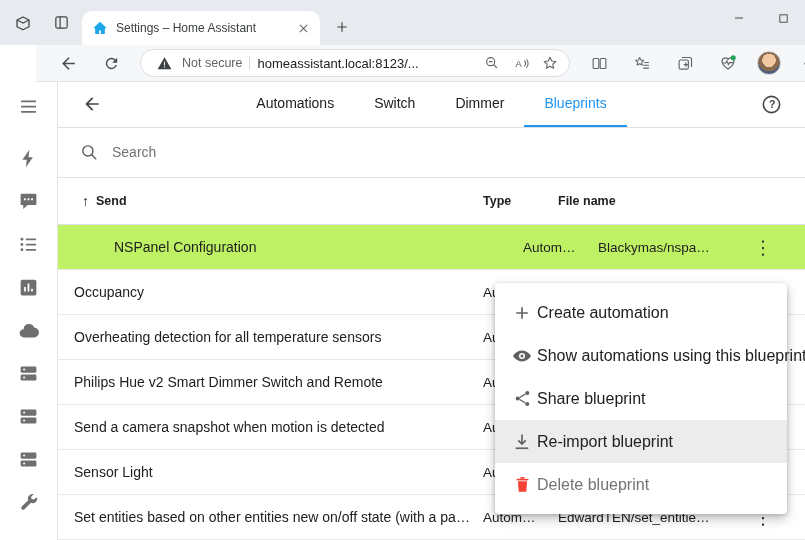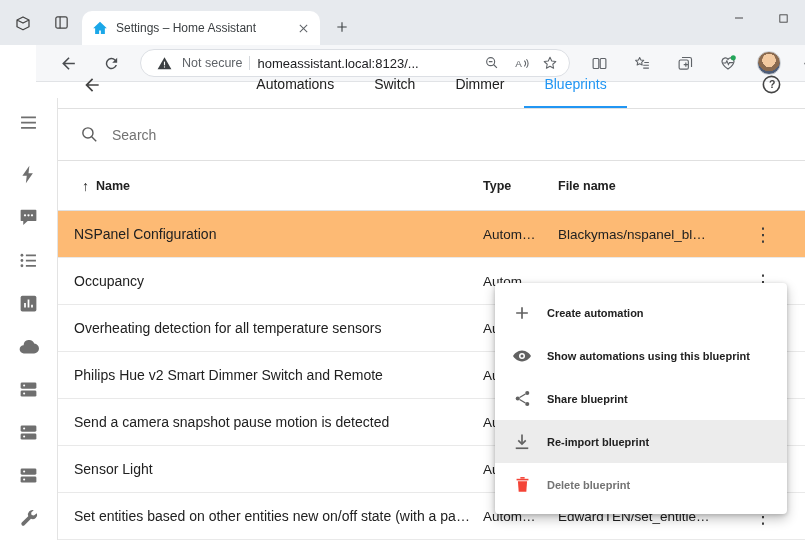--- a/index.html
+++ b/index.html
@@ -22,21 +22,21 @@
   .tb-btn { width:28px; height:28px; display:flex; align-items:center; justify-content:center; color:#5f6368; border-radius:6px; flex:none; }
   .addr { width:430px; height:28px; background:#fff; border:1px solid #dcdfe4; border-radius:14px; display:flex; align-items:center; padding:0 8px 0 12px; gap:7px; flex:none; }
   .addr .sec { font-size:12.5px; color:#5f6368; white-space:nowrap; }
   .addr .div { width:1px; height:14px; background:#d5d8dc; }
   .addr .url { flex:1; font-size:13px; color:#202124; white-space:nowrap; overflow:hidden; }
   .addr-ic { width:22px; height:22px; display:flex; align-items:center; justify-content:center; color:#5f6368; flex:none; }
   .avatar { width:24px; height:24px; border-radius:50%; flex:none;
             background:radial-gradient(circle at 50% 38%, #f2c9a0 0 38%, #8a6a4f 39% 62%, #4e5d78 63%); border:1px solid #cfd3d8; }
 
   
-  .app { display:flex; height:458px; background:#fff;align-items:flex-end; }
+  .app { display:flex; height:458px; background:#fff; }
   .sidebar { width:58px; border-right:1px solid #e3e3e3; display:flex; flex-direction:column; align-items:center; flex:none; }
   .sb-top { height:48px; display:flex; align-items:center; justify-content:center; }
   .sb-btn { width:42px; height:43px; display:flex; align-items:center; justify-content:center; color:#6f6f6f; }
   .sb-list { display:flex; flex-direction:column; margin-top:7px; }
 
   .main { flex:1; min-width:0; display:flex; flex-direction:column; }
   .ha-header { height:48px; border-bottom:1px solid #e0e0e0; display:flex; align-items:center; padding:0 14px; }
   .hh-btn { width:40px; height:40px; display:flex; align-items:center; justify-content:center; color:#444; flex:none; }
   .ha-tabs { flex:1; display:flex; justify-content:center; height:100%; }
   .ha-tab { padding:0 20px; display:flex; align-items:center; font-size:14px; color:#212121; height:100%; border-bottom:2px solid transparent; cursor:pointer; }
@@ -45,31 +45,31 @@
 
   .search-row { height:52px; border-bottom:1px solid #e0e0e0; display:flex; align-items:center; padding:0 22px; gap:13px; }
   .search-row input { border:none; outline:none; flex:1; font-size:14px; font-family:inherit; color:#212121; background:transparent; }
   .search-row input::placeholder { color:#727272; }
 
   .grid-row { display:grid; grid-template-columns:425px 75px 1fr 84px; align-items:center; }
   .thead { height:50px; border-bottom:1px solid #e0e0e0; font-size:12.5px; font-weight:700; color:#212121; }
   .thead .name-h { padding-left:24px; display:flex; align-items:center; gap:7px; }
   .sort-arrow { font-size:14px; font-weight:400; }
   .trow { height:47px; border-bottom:1px solid #e9e9e9; font-size:14px; }
-  .trow.selected { background:#fdba74; }
+  .trow.selected { background:#bef264;padding-left:40px; }
   .cell { white-space:nowrap; overflow:hidden; text-overflow:ellipsis; }
   .c-name { padding-left:16px; padding-right:12px; }
   .c-type, .c-file { font-size:13.5px; padding-right:10px; }
   .c-menu { display:flex; justify-content:center; }
   .dots-btn { width:40px; height:40px; display:flex; align-items:center; justify-content:center; font-size:19px; color:#3c3c3c; letter-spacing:0; }
 
   
   .ctx { position:absolute; left:495px; top:283px; width:292px; background:#fff; border-radius:4px;
          box-shadow:0 5px 12px rgba(0,0,0,.24), 0 1px 4px rgba(0,0,0,.18); padding:8px 0; z-index:20; }
-  .ctx-item { height:43px; display:flex; align-items:center; gap:14px; padding:0 16px; font-size:11px; color:#212121; white-space:nowrap; cursor:pointer;font-weight:bold; }
+  .ctx-item { height:43px; display:flex; align-items:center; gap:4px; padding:0 16px; font-size:16px; color:#212121; white-space:nowrap; cursor:pointer; }
   .ctx-item .mi { width:22px; height:22px; color:#616161; flex:none; display:flex; align-items:center; justify-content:center; }
   .ctx-item.hover { background:#ececec; }
   .ctx-item.danger { color:#737373; }
   .ctx-item.danger .mi { color:#f44336; }
 </style>
 </head>
 <body>
 
 <div class="tabstrip">
   <div class="ts-left">
@@ -296,21 +296,21 @@
             <circle cx="10" cy="10" r="6.4" fill="none" stroke="#5c5c5c" stroke-width="1.8"></circle>
             <path d="M14.8 14.8l5.7 5.7" stroke="#5c5c5c" stroke-width="1.8"></path>
           </svg>
       </span>
       <input type="text" placeholder="Search" style="">
     </div>
 
     <div class="grid-row thead">
       <div class="name-h">
         <span class="sort-arrow">↑</span>
-        <span>Name</span>
+        <span>Send</span>
       </div>
       <div>Type</div>
       <div>File name</div>
       <div></div>
     </div>
 
     <div class="grid-row trow selected">
       <div class="cell c-name">NSPanel Configuration</div>
       <div class="cell c-type">Autom…</div>
       <div class="cell c-file">Blackymas/nspanel_blueprin…</div>
@@ -336,21 +336,21 @@
     </div>
     <div class="grid-row trow">
       <div class="cell c-name">Philips Hue v2 Smart Dimmer Switch and Remote</div>
       <div class="cell c-type">Autom…</div>
       <div class="cell c-file"></div>
       <div class="c-menu">
           <span class="dots-btn">⋮</span>
         </div>
     </div>
     <div class="grid-row trow">
-      <div class="cell c-name">Send a camera snapshot pause motion is detected</div>
+      <div class="cell c-name">Send a camera snapshot when motion is detected</div>
       <div class="cell c-type">Autom…</div>
       <div class="cell c-file"></div>
       <div class="c-menu">
           <span class="dots-btn">⋮</span>
         </div>
     </div>
     <div class="grid-row trow">
       <div class="cell c-name">Sensor Light</div>
       <div class="cell c-type">Autom…</div>
       <div class="cell c-file"></div>

